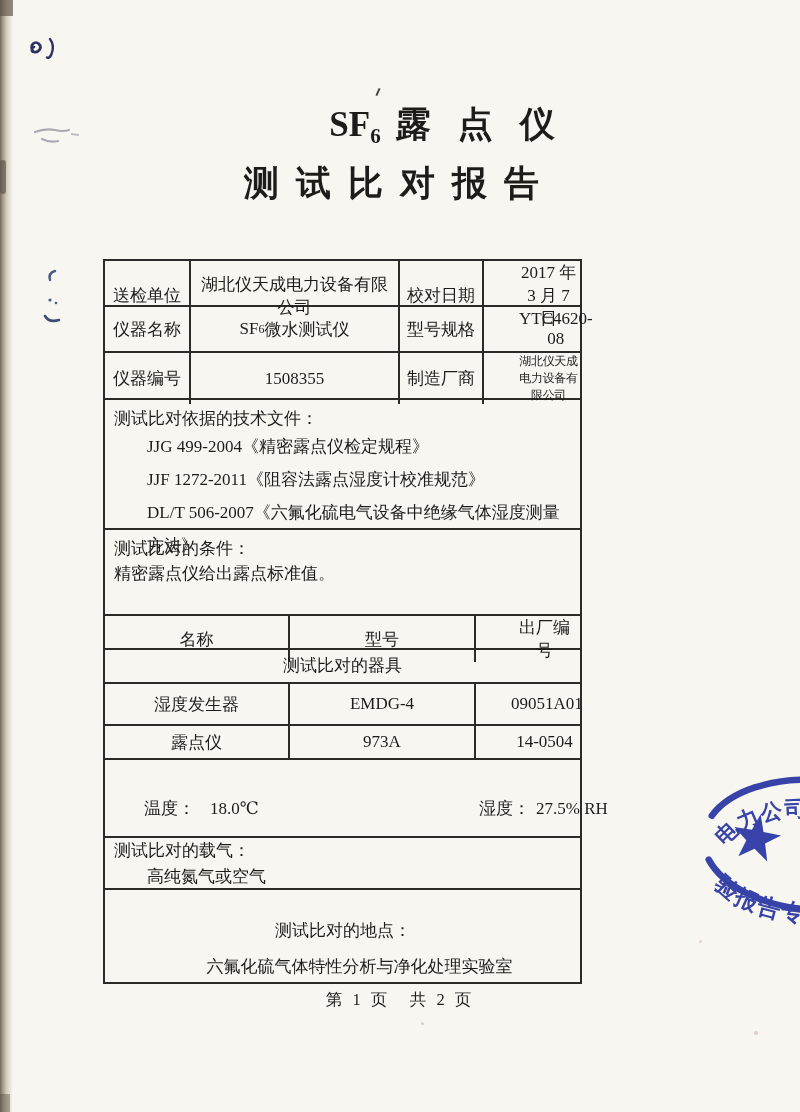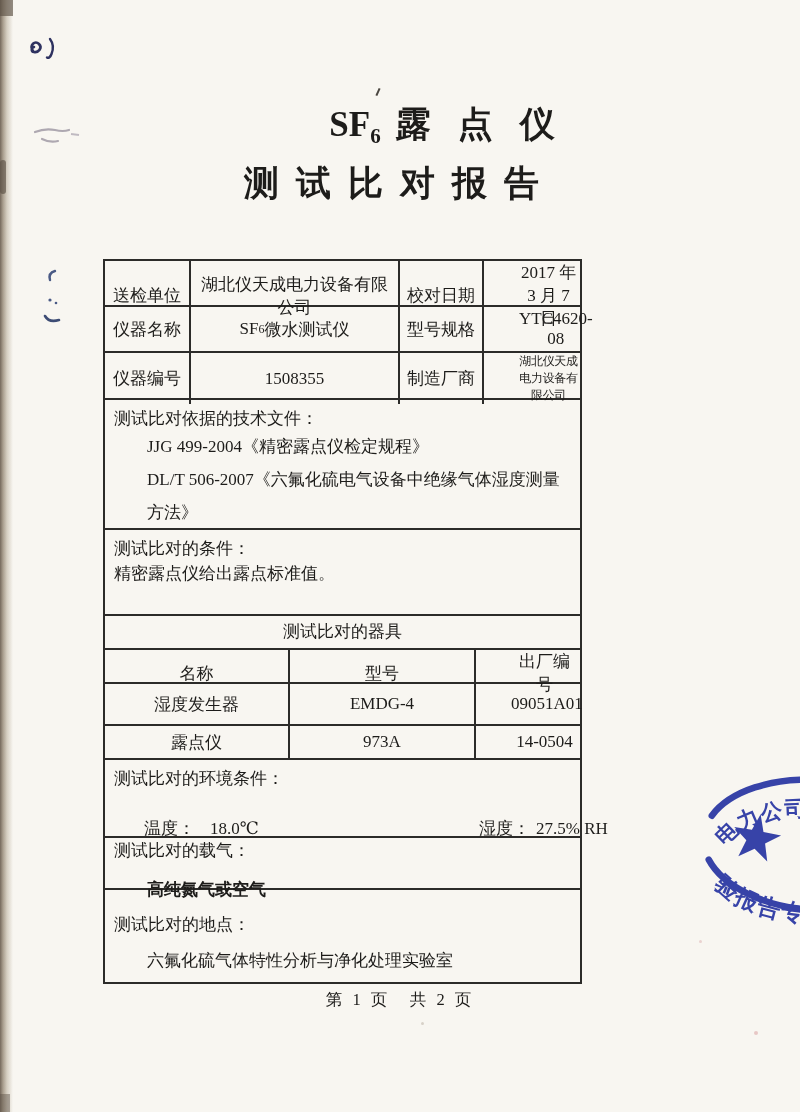--- a/index.html
+++ b/index.html
@@ -38,28 +38,28 @@
   .sec{padding:7px 8px 0 9px;}
   .sec-tech{height:130px;}
   .sec-tech .item{padding-left:33px;line-height:33px;}
   .sec-tech .item:first-of-type{margin-top:5px;}
   .sec-cond{height:86px;}
   .sec-cond .p1{padding-left:48px;margin-top:7px;line-height:27px;}
   .sec-cond .p2{line-height:27px;}
   .inst-title{height:34px;text-align:center;line-height:31px;}
   .h34{height:34px;} .h42{height:42px;}
   .sec-env{height:78px;position:relative;}
-  .env-pair{position:absolute;top:57px;white-space:nowrap;text-align:right;}
+  .env-pair{position:absolute;top:37px;white-space:nowrap;text-align:right;}
   .env-temp{left:39px;}
   .env-hum{left:374px;}
   .env-pair .val{margin-left:15px;}
   .env-hum .val{margin-left:6px;margin-top:7px;}
   .sec-gas{height:52px;padding-top:1px;}
-  .sec-gas .val{padding-left:33px;margin-top:16px;font-weight:bold;}
-  .sec-loc{height:92px;padding-top:23px;}
+  .sec-gas .val{padding-left:33px;margin-top:3px;}
+  .sec-loc{height:92px;padding-top:29px;text-align:center;}
   .sec-loc .val{padding-left:33px;margin-top:13px;}
   
   .page-footer{position:absolute;top:989px;left:0;width:100%;text-align:center;
     font-size:16.5px;letter-spacing:3px;}
   
   .stamp{position:absolute;left:692px;top:740px;opacity:.93;}
   
   .ink{position:absolute;}
 </style>
 </head>
@@ -117,50 +117,50 @@
   <div class="trow grid4 h47">
     <div class="cell">仪器编号</div>
     <div class="cell">1508355</div>
     <div class="cell">制造厂商</div>
     <div class="cell small">湖北仪天成电力设备有限公司</div>
   </div>
 
   <div class="trow sec sec-tech">
     <div>测试比对依据的技术文件：</div>
     <div class="item">JJG 499-2004《精密露点仪检定规程》</div>
+    <div class="item">JJF 1272-2011《阻容法露点湿度计校准规范》</div>
     <div class="item">DL/T 506-2007《六氟化硫电气设备中绝缘气体湿度测量方法》</div>
   </div>
 
   <div class="trow sec sec-cond">
     <div>测试比对的条件：</div>
     <div class="p2">精密露点仪给出露点标准值。</div>
   </div>
 
-  <div class="trow inst-title">测试比对的器具</div>
-
   <div class="trow grid3 h34">
     <div class="cell">名称</div>
     <div class="cell">型号</div>
     <div class="cell">出厂编号</div>
   </div>
+
+  <div class="trow inst-title">测试比对的器具</div>
 
   <div class="trow grid3 h42">
     <div class="cell">湿度发生器</div>
     <div class="cell">EMDG-4</div>
     <div class="cell">09051A01</div>
   </div>
 
   <div class="trow grid3 h34">
     <div class="cell">露点仪</div>
     <div class="cell">973A</div>
     <div class="cell">14-0504</div>
   </div>
 
   <div class="trow sec sec-env">
-    <div>测试比对的环境条件：</div>
     <div class="env-pair env-temp"><span>温度：</span><span class="val">18.0℃</span></div>
     <div class="env-pair env-hum"><span>湿度：</span><span class="val">27.5% RH</span></div>
   </div>
 
   <div class="trow sec sec-gas">
     <div>测试比对的载气：</div>
     <div class="val">高纯氮气或空气</div>
   </div>
 
   <div class="trow sec sec-loc">

